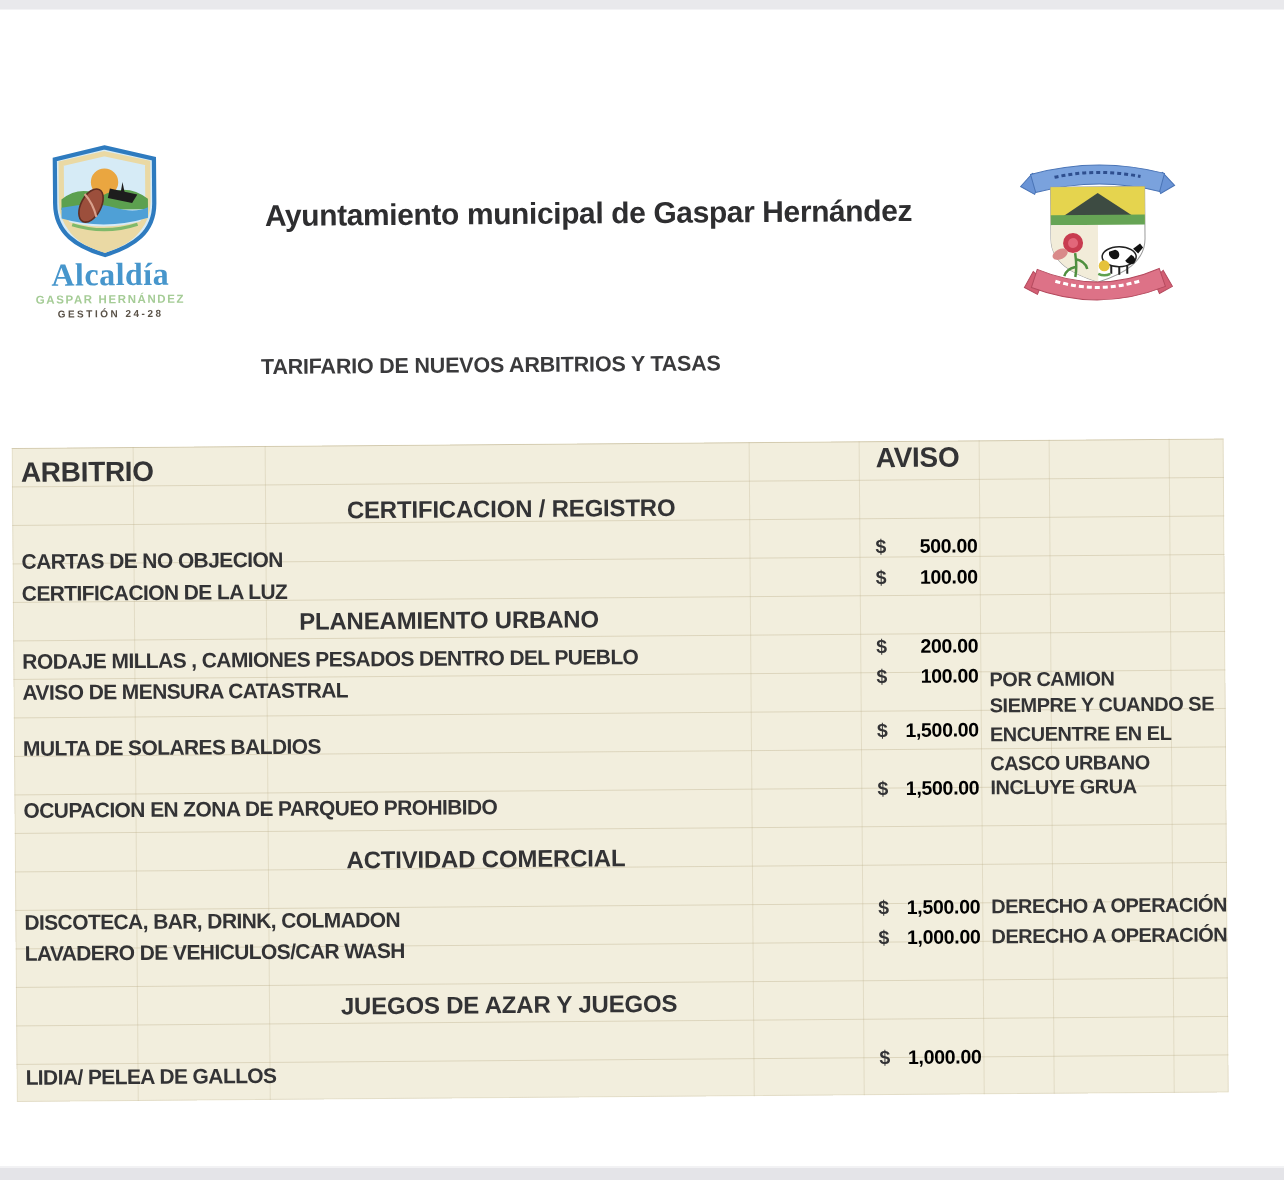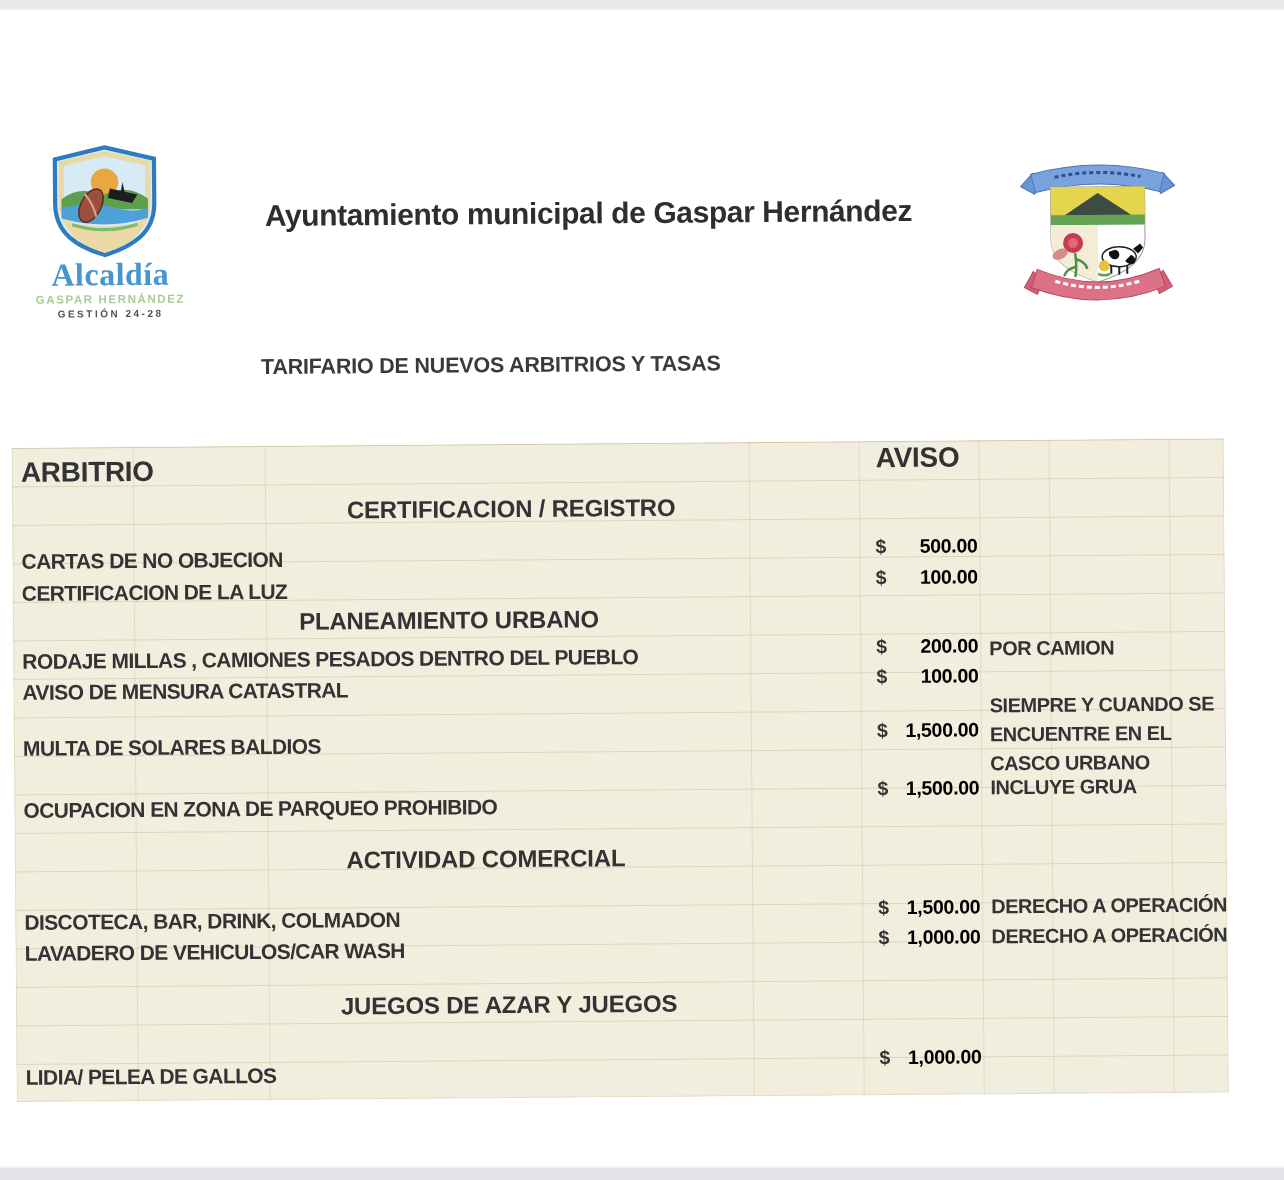--- a/index.html
+++ b/index.html
@@ -121,21 +121,21 @@
 
   <div class="row-label" style="top:577px">CERTIFICACION DE LA LUZ</div>
   <div class="row-cur" style="top:568px">$</div>
   <div class="row-amt" style="top:568px">100.00</div>
 
   <div class="section-header" style="left:449px;top:605px">PLANEAMIENTO URBANO</div>
 
   <div class="row-label" style="top:645px">RODAJE MILLAS , CAMIONES PESADOS DENTRO DEL PUEBLO</div>
   <div class="row-cur" style="top:637px">$</div>
   <div class="row-amt" style="top:637px">200.00</div>
-  <div class="row-note" style="top:640px">POR CAMION</div>
+  <div class="row-note" style="top:671px">POR CAMION</div>
 
   <div class="row-label" style="top:676px">AVISO DE MENSURA CATASTRAL</div>
   <div class="row-cur" style="top:667px">$</div>
   <div class="row-amt" style="top:667px">100.00</div>
 
   <div class="row-label" style="top:732px">MULTA DE SOLARES BALDIOS</div>
   <div class="row-cur" style="top:721px">$</div>
   <div class="row-amt" style="top:721px">1,500.00</div>
   <div class="row-note wrap" style="top:694px">SIEMPRE Y CUANDO SE ENCUENTRE EN EL CASCO URBANO</div>
 

